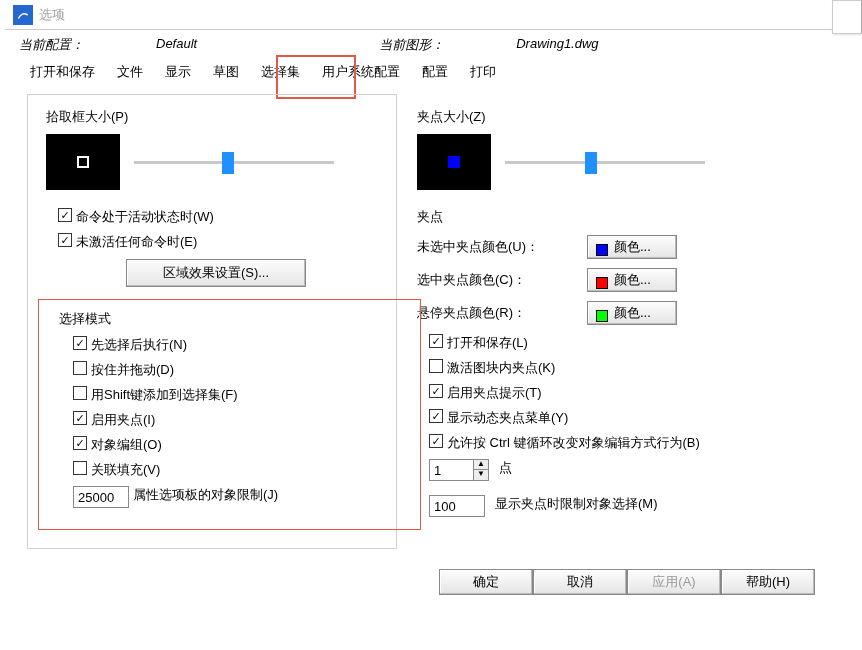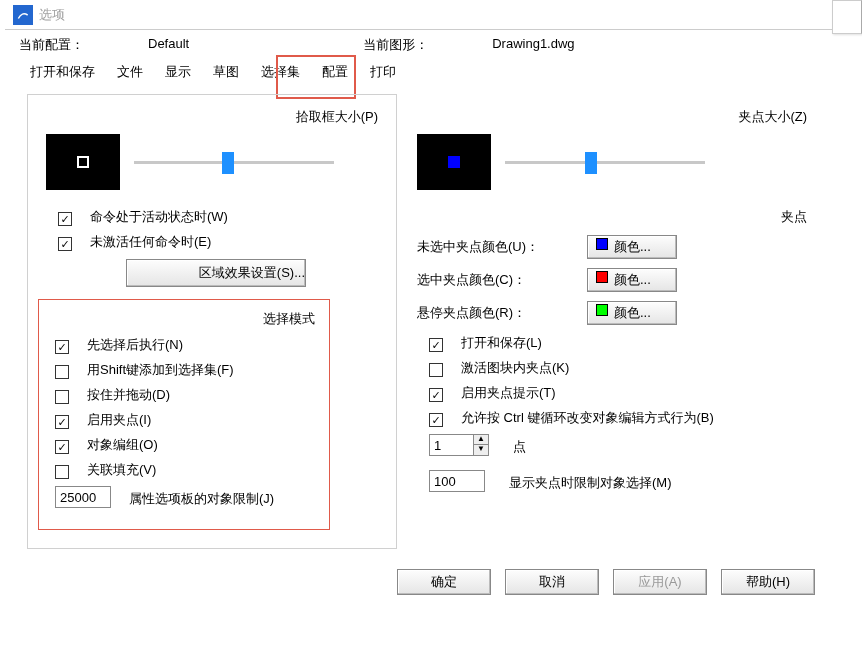--- a/index.html
+++ b/index.html
@@ -2,54 +2,54 @@
 <html><head>
 <meta charset="utf-8">
 <style>
 * { box-sizing: border-box; font-family: "Microsoft YaHei", SimSun, sans-serif; font-size: 13px; }
 body { margin: 0; background: #fff; width: 862px; height: 650px; position: relative; }
 .window { position: absolute; left: 5px; top: 0; width: 832px; height: 650px; background: #fff; }
 .titlebar { height: 30px; display: flex; align-items: center; padding: 0 8px; border-bottom: 1px solid #ccc; }
 .titlebar-icon { width: 20px; height: 20px; background: #2367cf; display: flex; align-items: center; justify-content: center; margin-right: 6px; }
 .titlebar-icon svg { width: 14px; height: 14px; }
 .titlebar-text { color: #a0a0a0; }
-.config-row { display: flex; padding: 6px 14px; gap: 24px; }
+.config-row { display: flex; padding: 6px 14px; gap: 32px; font-style: italic; }
 .config-value { margin-left: 40px; }
 .tabs { display: flex; padding: 0 14px; margin-top: -2px; }
 .tab { padding: 4px 10px; border: 1px solid transparent; cursor: pointer; }
 .tab-highlight { position: absolute; border: 2px solid #e05a4a; pointer-events: none; }
 .content { display: flex; padding: 8px 22px; gap: 20px; }
 .col-left { width: 370px; border: 1px solid #d0d0d0; border-top: none; padding: 14px 18px 18px 18px; position: relative; }
 .col-left::before { content: ""; position: absolute; top: 0; left: 0; width: 100%; height: 1px; background: #d0d0d0; }
 .col-right { width: 390px; padding: 14px 0 18px 0; }
-.group-label { margin-bottom: 8px; text-align: right; }
+.group-label { margin-bottom: 8px; }
 .preview-row { display: flex; align-items: center; gap: 14px; margin-bottom: 18px; }
 .preview-box { width: 74px; height: 56px; background: #000; display: flex; align-items: center; justify-content: center; }
 .pickbox-square { width: 12px; height: 12px; border: 2px solid #fff; }
 .grip-square { width: 12px; height: 12px; background: #0000ff; }
 .slider { position: relative; width: 200px; height: 20px; }
 .slider-track { position: absolute; top: 9px; left: 0; right: 0; height: 3px; background: #c8c8c8; }
 .slider-thumb { position: absolute; top: 0; width: 12px; height: 22px; background: #1e90ff; cursor: pointer; }
 .section { margin-top: 10px; }
-.chk-row { display: flex; align-items: flex-end; gap: 18px; margin: 7px 0; padding-left: 12px; }
+.chk-row { display: flex; align-items: flex-start; gap: 4px; margin: 7px 0; padding-left: 12px; }
 .chk { width: 14px; height: 14px; border: 1px solid #333; display: flex; align-items: center; justify-content: center; cursor: pointer; background: #fff; }
 .chk.checked::after { content: "✓"; font-size: 11px; color: #000; }
-.btn-wide { width: 180px; padding: 4px 0; text-align: right; border: 1px solid #888; background: linear-gradient(#fdfdfd,#e5e5e5); cursor: pointer; margin: 8px 0 8px 80px; box-shadow: inset -1px -1px 0 #bbb, inset 1px 1px 0 #fff; }
-.sel-mode { border: 1px solid #e05a4a; padding: 10px 14px 14px 4px; margin-top: 12px; margin-left: -8px; width: 292px; }
+.btn-wide { width: 180px; padding: 4px 0; text-align: center; border: 1px solid #888; background: linear-gradient(#fdfdfd,#e5e5e5); cursor: pointer; margin: 8px 0 8px 80px; box-shadow: inset -1px -1px 0 #bbb, inset 1px 1px 0 #fff; }
+.sel-mode { border: 1px solid #e05a4a; padding: 10px 14px 14px 22px; margin-top: 12px; margin-left: -8px; width: 383px; }
 .num-input { width: 56px; height: 22px; border: 1px solid #888; padding: 2px 4px; }
 .spin-wrap { display: inline-flex; align-items: stretch; height: 22px; }
 .spin-input { width: 44px; border: 1px solid #888; border-right: none; padding: 2px 4px; }
 .spin-btns { display: flex; flex-direction: column; border: 1px solid #888; }
 .spin-btn { width: 14px; height: 10px; font-size: 8px; line-height: 8px; text-align: center; background: #eee; cursor: pointer; }
 .spin-btn:first-child { border-bottom: 1px solid #888; }
 .color-row { display: flex; align-items: center; margin: 9px 0; }
 .color-label { width: 170px; }
-.color-btn { display: inline-flex; align-items: flex-start; gap: 6px; padding: 2px 8px; border: 1px solid #888; background: linear-gradient(#fdfdfd,#e5e5e5); cursor: pointer; width: 90px; box-shadow: inset -1px -1px 0 #bbb, inset 1px 1px 0 #fff; }
+.color-btn { display: inline-flex; align-items: flex-end; gap: 6px; padding: 2px 8px; border: 1px solid #888; background: linear-gradient(#fdfdfd,#e5e5e5); cursor: pointer; width: 90px; box-shadow: inset -1px -1px 0 #bbb, inset 1px 1px 0 #fff; }
 .color-swatch { width: 12px; height: 12px; border: 1px solid #000; }
-.footer { display: flex; justify-content: flex-end; gap: 14px; padding: 12px 22px; align-items: center; }
+.footer { display: flex; justify-content: flex-end; padding: 12px 22px; align-items: center; }
 .footer-btn { width: 94px; height: 26px; border: 1px solid #888; background: linear-gradient(#fdfdfd,#e5e5e5); cursor: pointer; box-shadow: inset -1px -1px 0 #bbb, inset 1px 1px 0 #fff; }
 .footer-btn.disabled { color: #999; }
 .rightbar { position: absolute; right: 0; top: 0; width: 30px; height: 34px; border-left: 1px solid #ccc; border-bottom: 1px solid #ccc; border-top: 1px solid #ccc; border-right: 1px solid #aaa; background: #fff; box-shadow: 1px 1px 2px rgba(0,0,0,0.12); }
 </style>
 </head>
 <body>
 
 <div class="window">
   <div class="titlebar">
     <div class="titlebar-icon">
@@ -66,20 +66,21 @@
     <span style="margin-left:150px">当前图形：</span>
     <span class="config-value">Drawing1.dwg</span>
   </div>
 
   <div class="tabs">
     <div class="tab">打开和保存</div>
     <div class="tab">文件</div>
     <div class="tab">显示</div>
     <div class="tab">草图</div>
     <div class="tab">选择集</div>
+    <div class="tab">用户系统配置</div>
     <div class="tab">配置</div>
     <div class="tab">打印</div>
   </div>
   <div class="tab-highlight" style="left:271px;top:55px;width:80px;height:44px"></div>
 
   <div class="content">
     <div class="col-left">
       <div class="group-label">拾取框大小(P)</div>
       <div class="preview-row">
         <div class="preview-box">
@@ -104,25 +105,25 @@
       </div>
 
       <div class="sel-mode">
         <div class="group-label" style="margin-left:-2px">选择模式</div>
         <div class="chk-row">
             <div class="chk checked"></div>
             <span>先选择后执行(N)</span>
           </div>
         <div class="chk-row">
             <div class="chk"></div>
+            <span>按住并拖动(D)</span>
+          </div>
+        <div class="chk-row">
+            <div class="chk"></div>
             <span>用Shift键添加到选择集(F)</span>
-          </div>
-        <div class="chk-row">
-            <div class="chk"></div>
-            <span>按住并拖动(D)</span>
           </div>
         <div class="chk-row">
             <div class="chk checked"></div>
             <span>启用夹点(I)</span>
           </div>
         <div class="chk-row">
             <div class="chk checked"></div>
             <span>对象编组(O)</span>
           </div>
         <div class="chk-row">
@@ -179,20 +180,24 @@
         <div class="chk-row">
             <div class="chk"></div>
             <span>激活图块内夹点(K)</span>
           </div>
         <div class="chk-row">
             <div class="chk checked"></div>
             <span>启用夹点提示(T)</span>
           </div>
         <div class="chk-row">
             <div class="chk checked"></div>
+            <span>显示动态夹点菜单(Y)</span>
+          </div>
+        <div class="chk-row">
+            <div class="chk checked"></div>
             <span>允许按 Ctrl 键循环改变对象编辑方式行为(B)</span>
           </div>
 
         <div class="chk-row">
           <div class="spin-wrap">
             <input class="spin-input" value="1" style="">
             <div class="spin-btns">
               <div class="spin-btn">▲</div>
               <div class="spin-btn">▼</div>
             </div>

